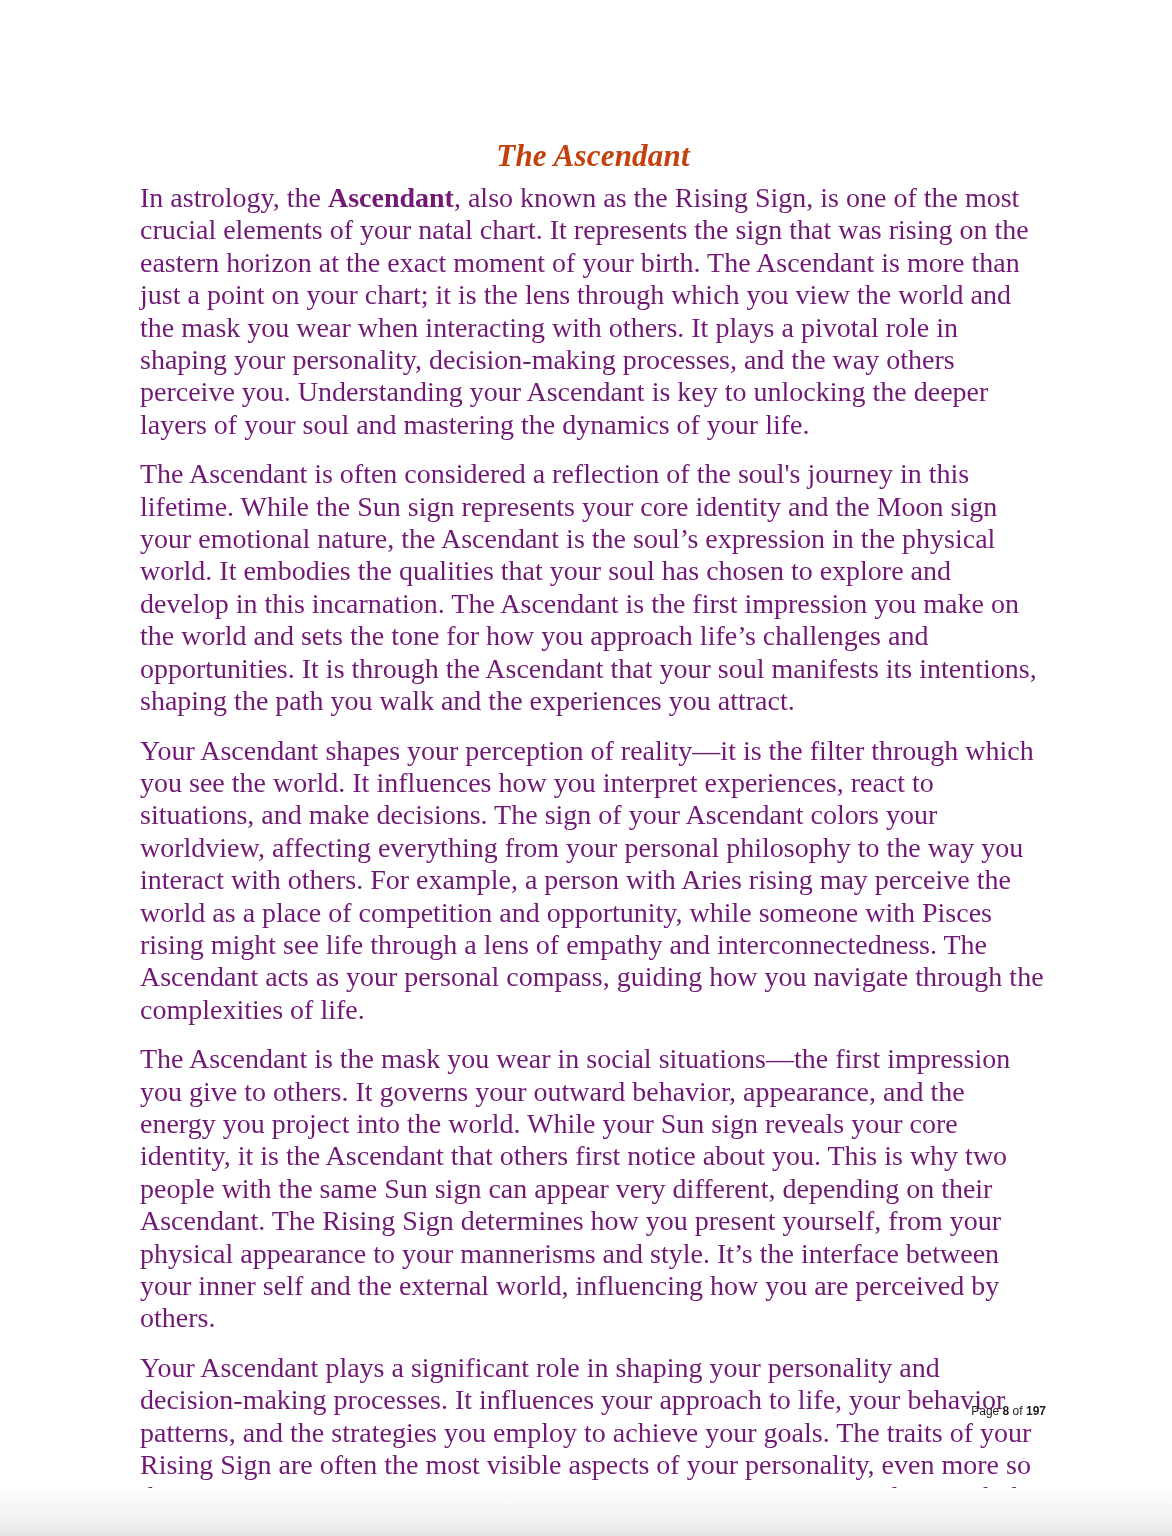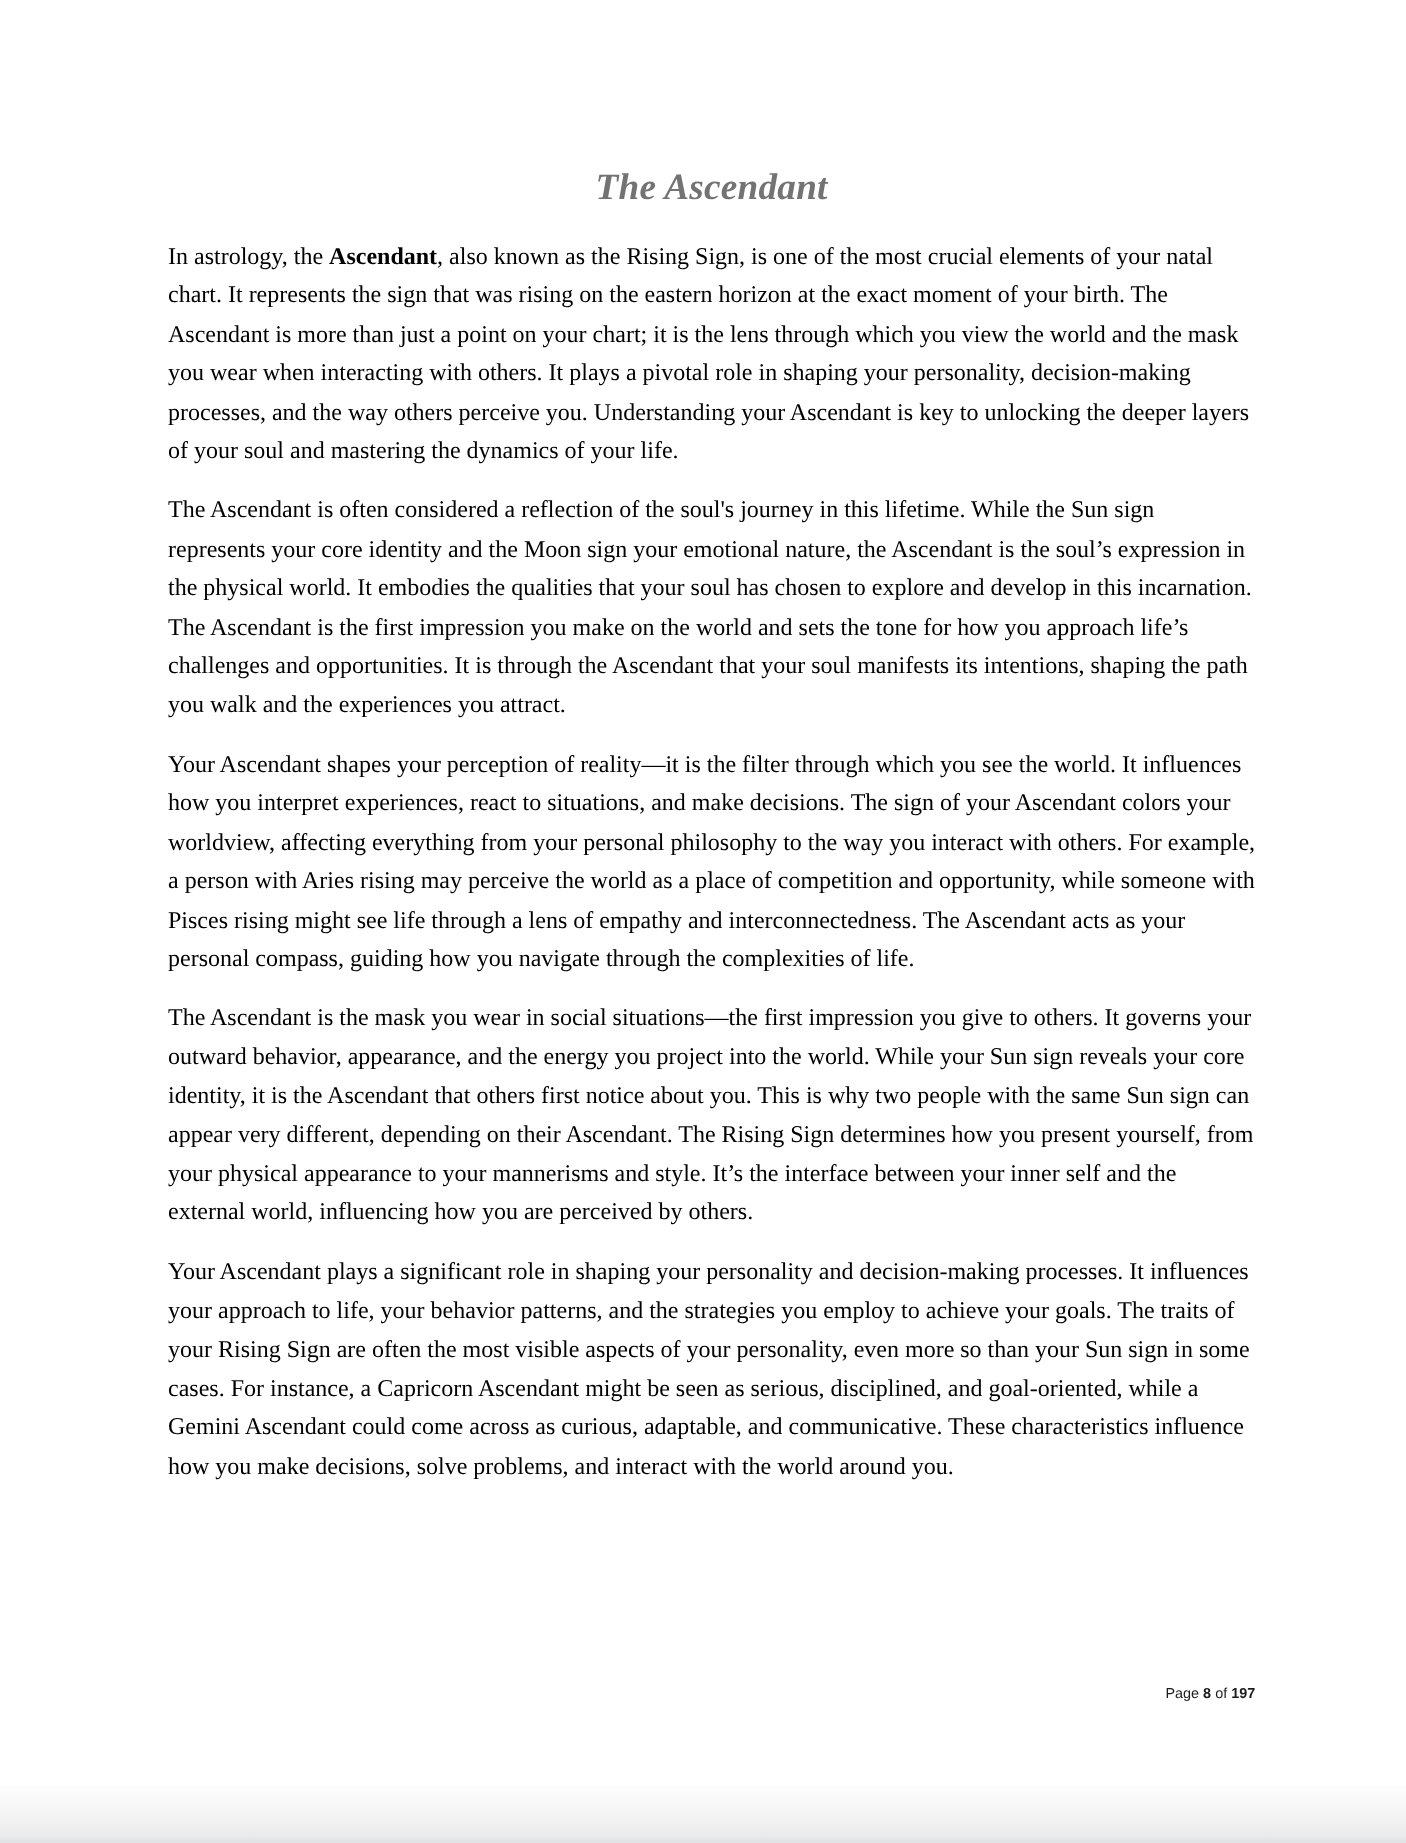--- a/index.html
+++ b/index.html
@@ -20,35 +20,35 @@
     inset: 0;
     background: #ffffff;
   }
   .content {
     position: absolute;
     left: 140px;
     top: 138px;
     width: 906px;
   }
   .title {
-    margin: 0 0 24px 0;
+    margin: 0 0 8px 0;
     text-align: center;
     font-family: "Liberation Serif", serif;
     font-size: 31px;
     font-weight: 700;
     font-style: italic;
-    color: #737373;
+    color: #c2410c;
     letter-spacing: 0.2px;
   }
   .para {
     margin: 0 0 17px 0;
-    font-size: 20px;
+    font-size: 28px;
     line-height: 32.4px;
     text-align: left;
-    color: #000000;
+    color: #701a75;
   }
   .para strong {
     font-weight: 700;
   }
   .footer {
     position: absolute;
     top: 1404px;
     right: 126px;
     font-family: "Liberation Sans", sans-serif;
     font-size: 12px;

